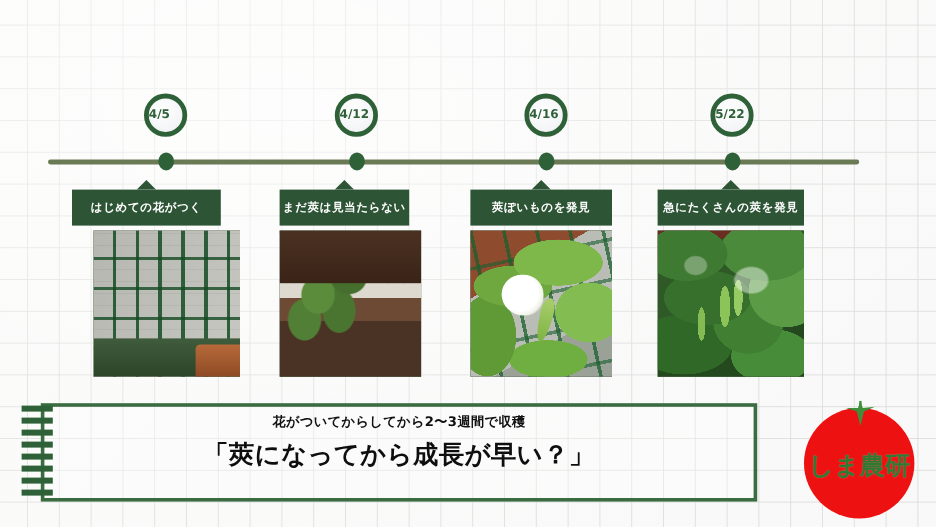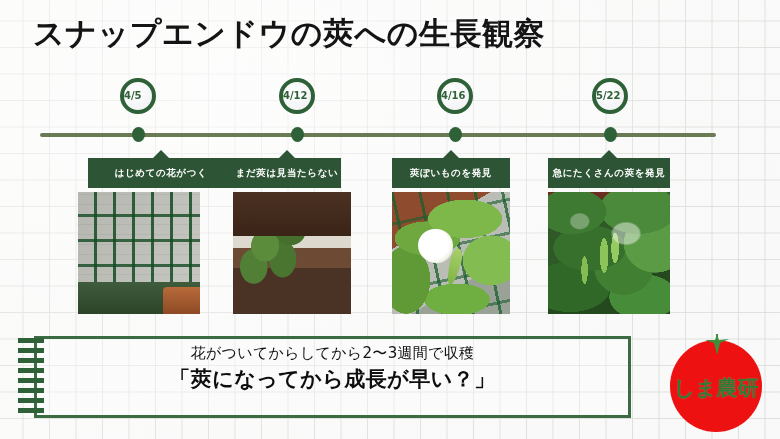--- a/index.html
+++ b/index.html
@@ -185,21 +185,21 @@
     position:absolute;left:34px;top:336px;width:597px;height:82px;
     border:3px solid #3a6b41;background:rgba(255,255,255,0.30);
     box-sizing:border-box;
   }
   #spiral{position:absolute;left:18px;top:338px;width:26px;height:78px;}
   #spiral i{
     position:absolute;left:0;width:26px;height:5px;background:#2f6138;display:block;
   }
   #concl-sub{
     position:absolute;left:34px;top:344px;width:597px;text-align:center;
-    font-size:15px;font-weight:normal;color:#111;letter-spacing:0.3px;
+    font-size:11px;font-weight:bold;color:#111;letter-spacing:0.3px;
     font-family:"DejaVu Sans","Liberation Sans",sans-serif;
   }
   #concl-main{
     position:absolute;left:34px;top:365px;width:597px;text-align:center;
     font-size:21px;font-weight:bold;color:#0e0e0e;letter-spacing:0.5px;
     font-family:"DejaVu Sans","Liberation Sans",sans-serif;
   }
 
   
   #logo{position:absolute;left:664px;top:328px;width:104px;height:104px;}
@@ -217,30 +217,29 @@
     text-shadow:0 0 1px rgba(255,255,255,0.35);
   }
 </style>
 </head>
 <body>
 
 <div id="slide">
 
   <div id="paper-tint"></div>
 
-  <div id="title">スナップエンドウの莢への生長観察</div>
 
   <div id="timeline-line"></div>
 
   <div id="timeline-items">
       <div class="tl-dot" style="left: 138px;"></div>
       <div class="tl-circle" style="left: 138px;">
         <span>4/5</span>
       </div>
-      <div class="ev-label" style="left: 88px; width: 146px;">はじめての花がつく</div>
+      <div class="ev-label" style="left: 60px; width: 124px;">はじめての花がつく</div>
       <div class="photo" style="left: 78px; width: 122px; height: 122px;">
         <div class="layer p1-bg"></div>
         <div class="layer p1-net"></div>
         <div class="p1-pot"></div>
         <div class="p1-pot2"></div>
       </div>
       <div class="tl-dot" style="left: 297px;"></div>
       <div class="tl-circle" style="left: 297px;">
         <span>4/12</span>
       </div>

